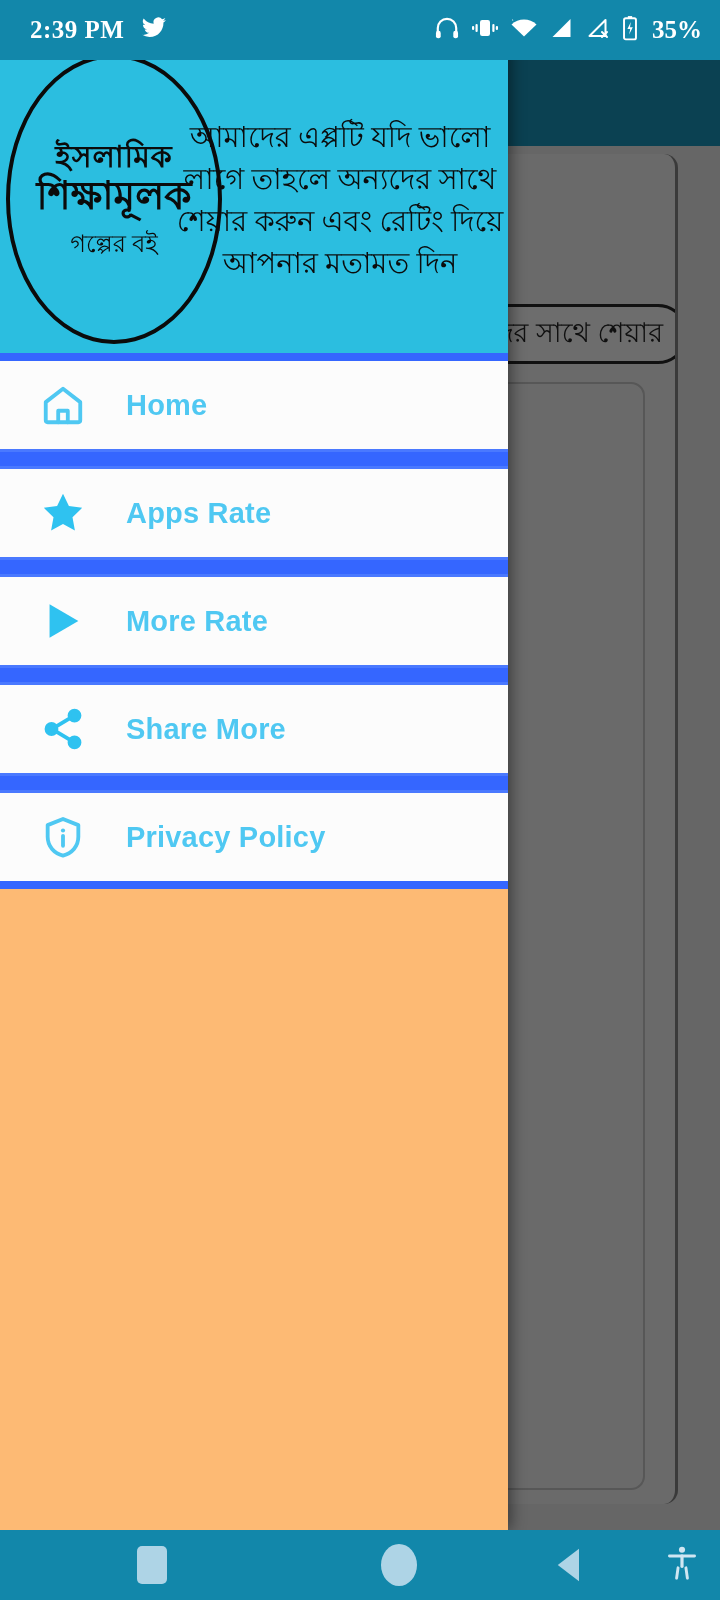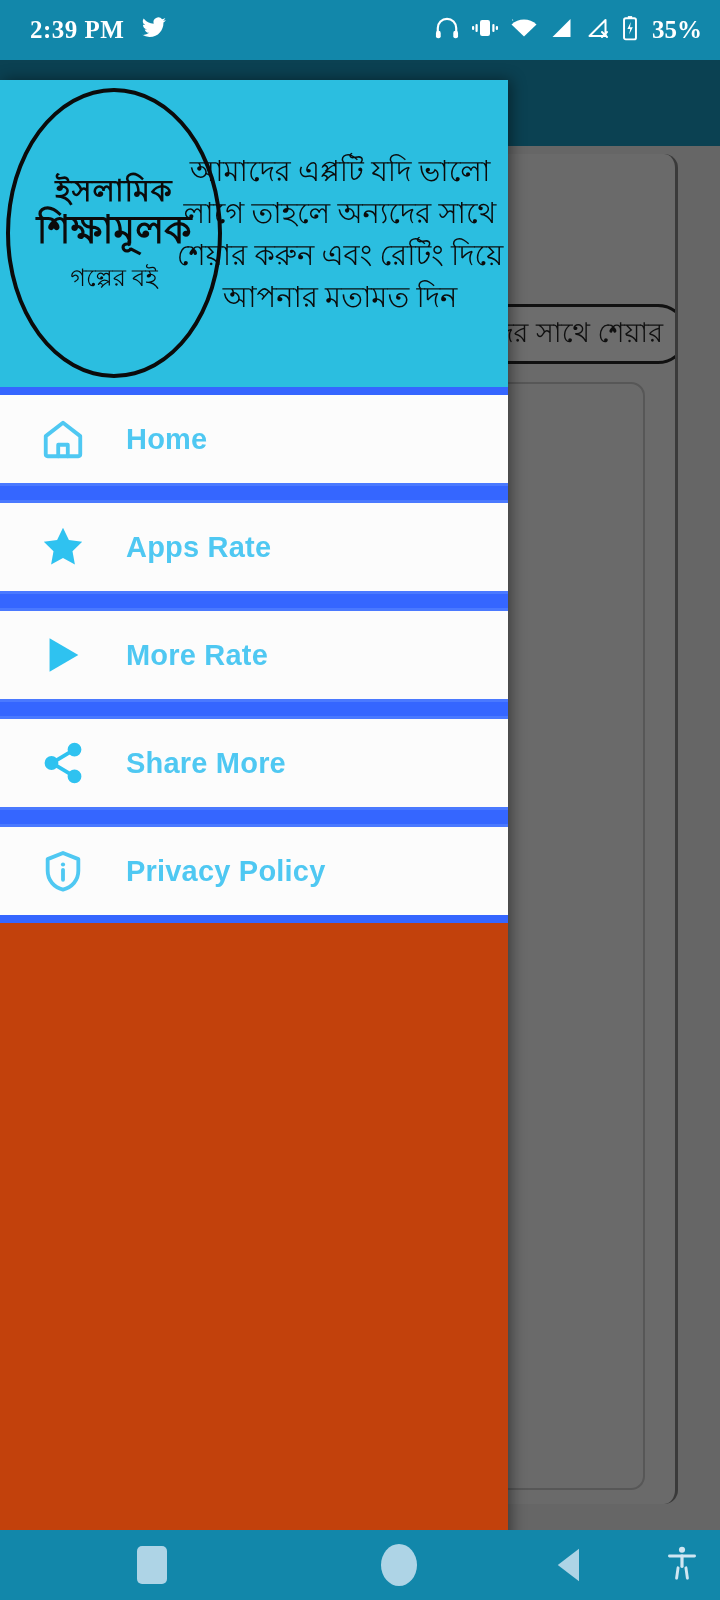--- a/index.html
+++ b/index.html
@@ -64,25 +64,24 @@
   .story-p{
     color:#101010; font-size:30px; line-height:42px;
     text-align:left; margin-bottom:0;
     white-space:pre-wrap;
   }
   .story-gap{ height:42px; }
 
   
   #nav-drawer{
     position:absolute; top:46px; left:0; width:508px; height:1484px;
-    background:#c2410c;
+    background:#fdba74;
     z-index:40;
     box-shadow:3px 0 14px rgba(0,0,0,.45);
     overflow:hidden;
-    margin-top:34px;
   }
   #drawer-header{
     position:relative;
     width:508px; height:307px;
     background:#2BBEE0;
     overflow:hidden;
   }
   #logo-oval{
     position:absolute; left:6px; top:8px;
     width:216px; height:290px;

